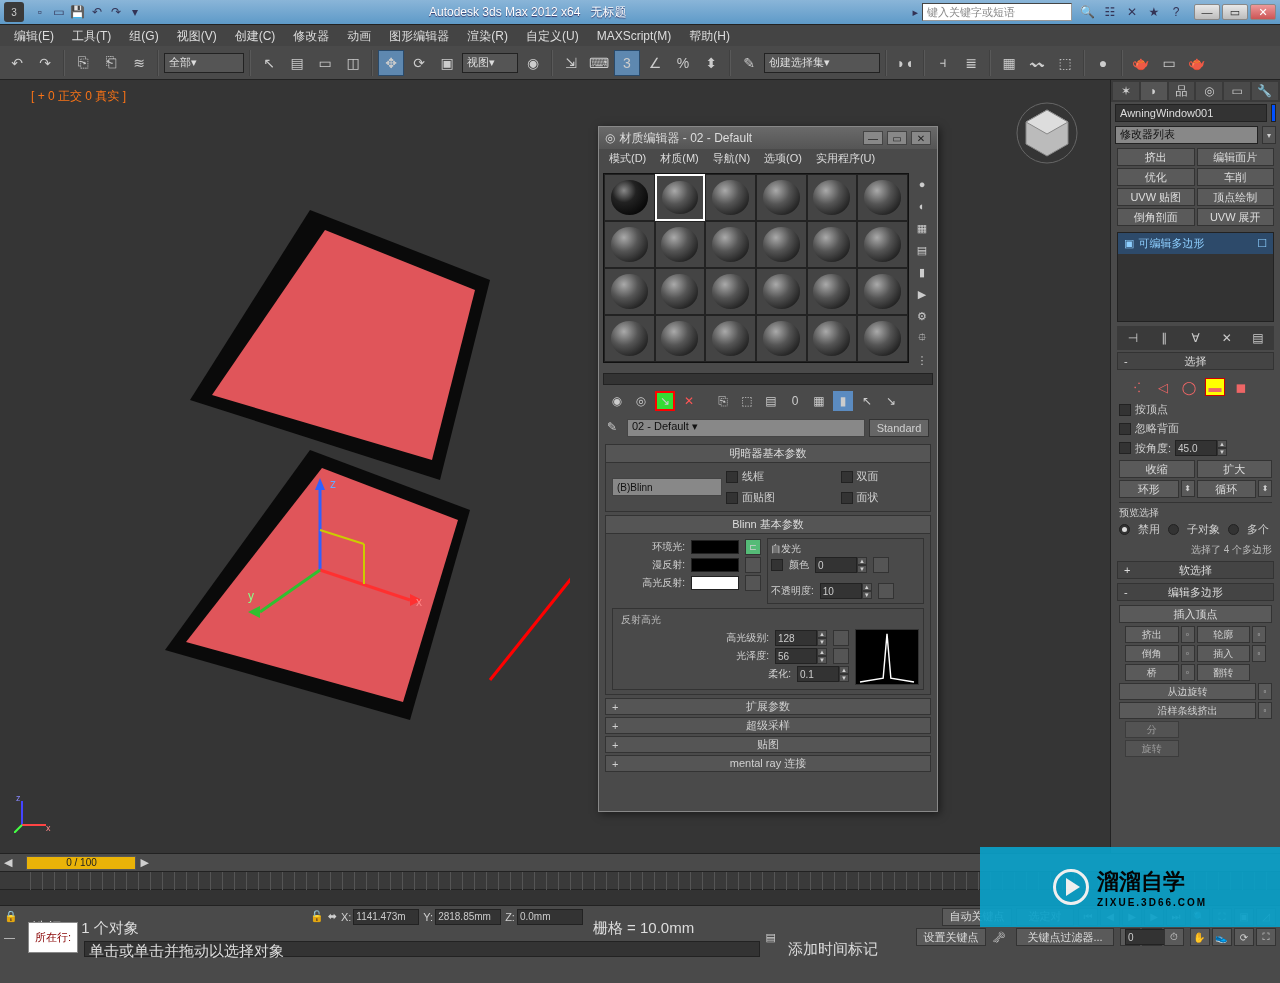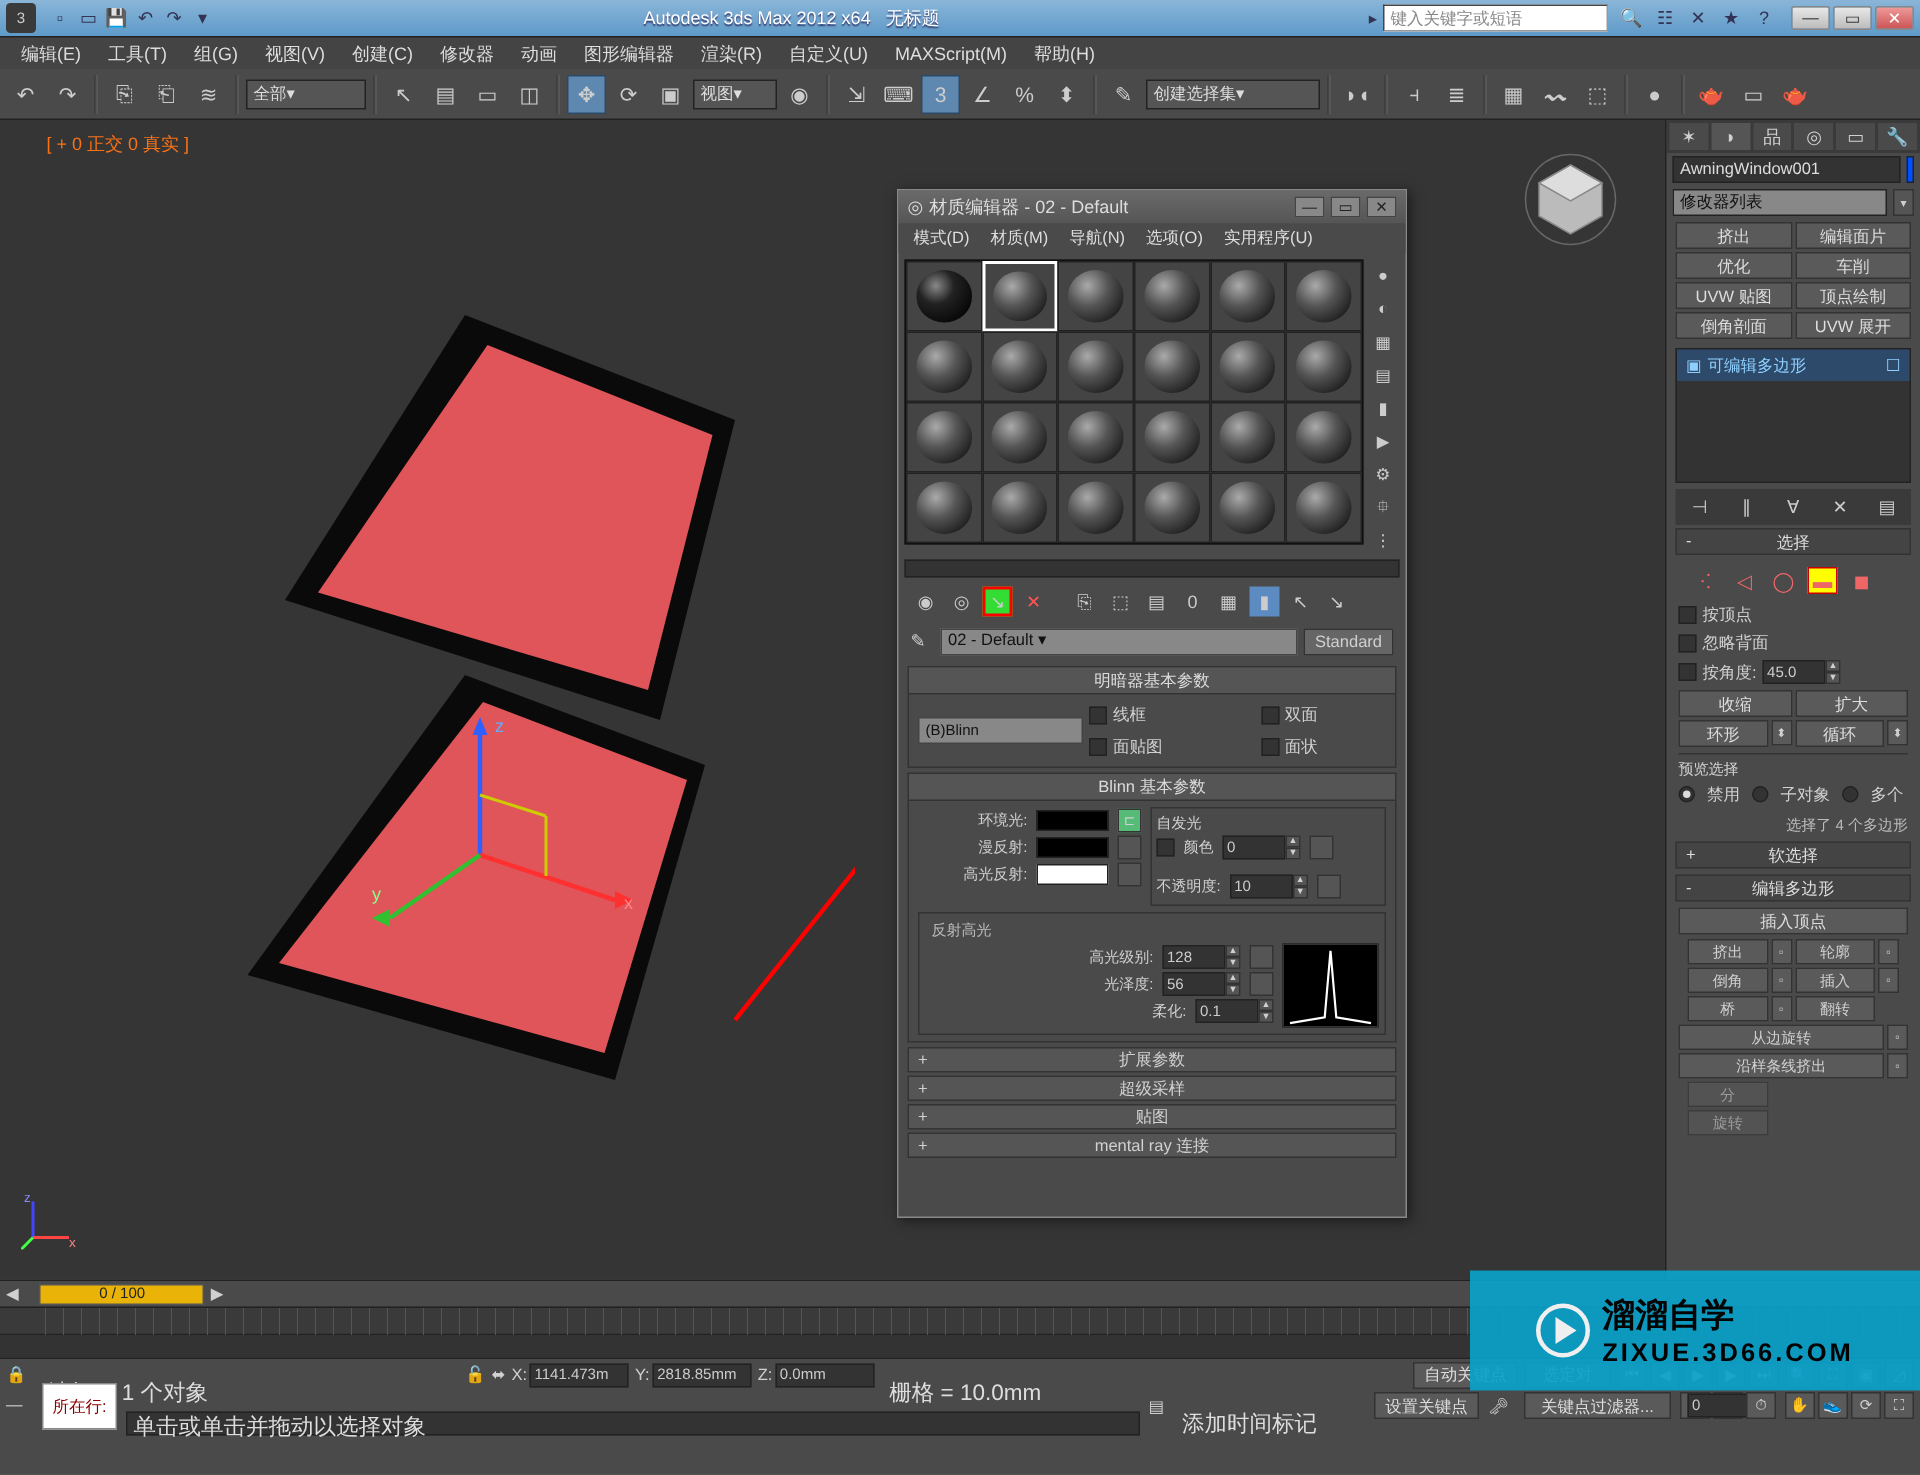--- a/index.html
+++ b/index.html
@@ -128,21 +128,21 @@
 .rollout-closed .pm { position:absolute; left:6px; }
 
 
 .left-dock { position:absolute; right:170px; top:80px; width:32px; bottom:130px; background:#4a4a4a; border-left:1px solid #222; display:flex; flex-direction:column; gap:4px; padding:4px 3px; }
 .left-dock .dtool { width:24px; height:24px; font-size:13px; color:#ccc; display:flex;align-items:center;justify-content:center; }
 
 
 .watermark { position:absolute; right:0; bottom:56px; width:300px; height:80px; background:#0aa1c9; display:flex; align-items:center; justify-content:center; gap:8px; color:#000000; font-size:22px; font-weight:bold; opacity:0.92; }
 .watermark .play { width:36px; height:36px; border:3px solid #fff; border-radius:50%; display:flex;align-items:center;justify-content:center; }
 .watermark .play::after { content:""; border-left:14px solid #fff; border-top:9px solid transparent; border-bottom:9px solid transparent; margin-left:4px; }
-.watermark .sub { font-size:17px; display:block; letter-spacing:2px; margin-top:0; }
+.watermark .sub { font-size:10px; display:block; letter-spacing:2px; margin-top:0; }
 </style>
 </head>
 <body>
 
 <div class="titlebar">
   <div class="logo">3</div>
   <div class="qat">
     <div class="tool">▫</div>
     <div class="tool">▭</div>
     <div class="tool">💾</div>

